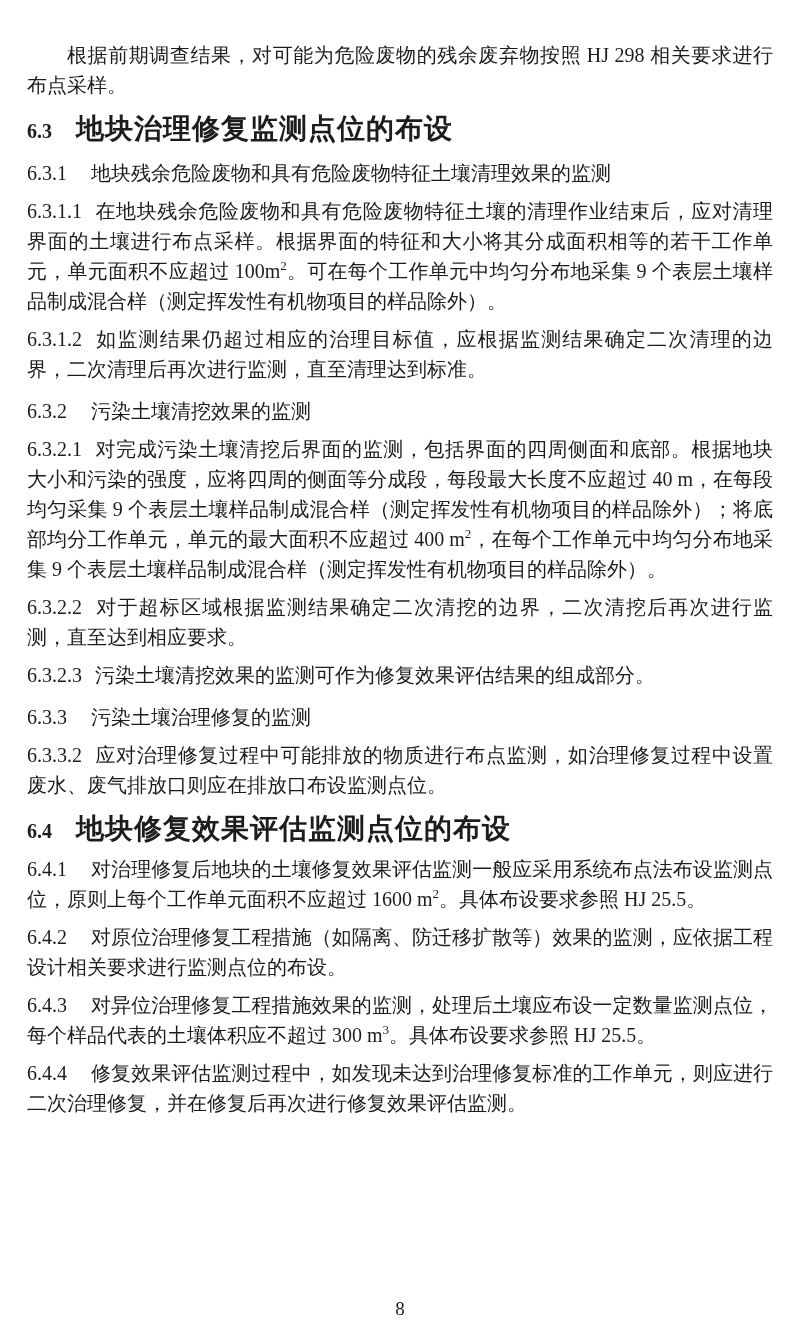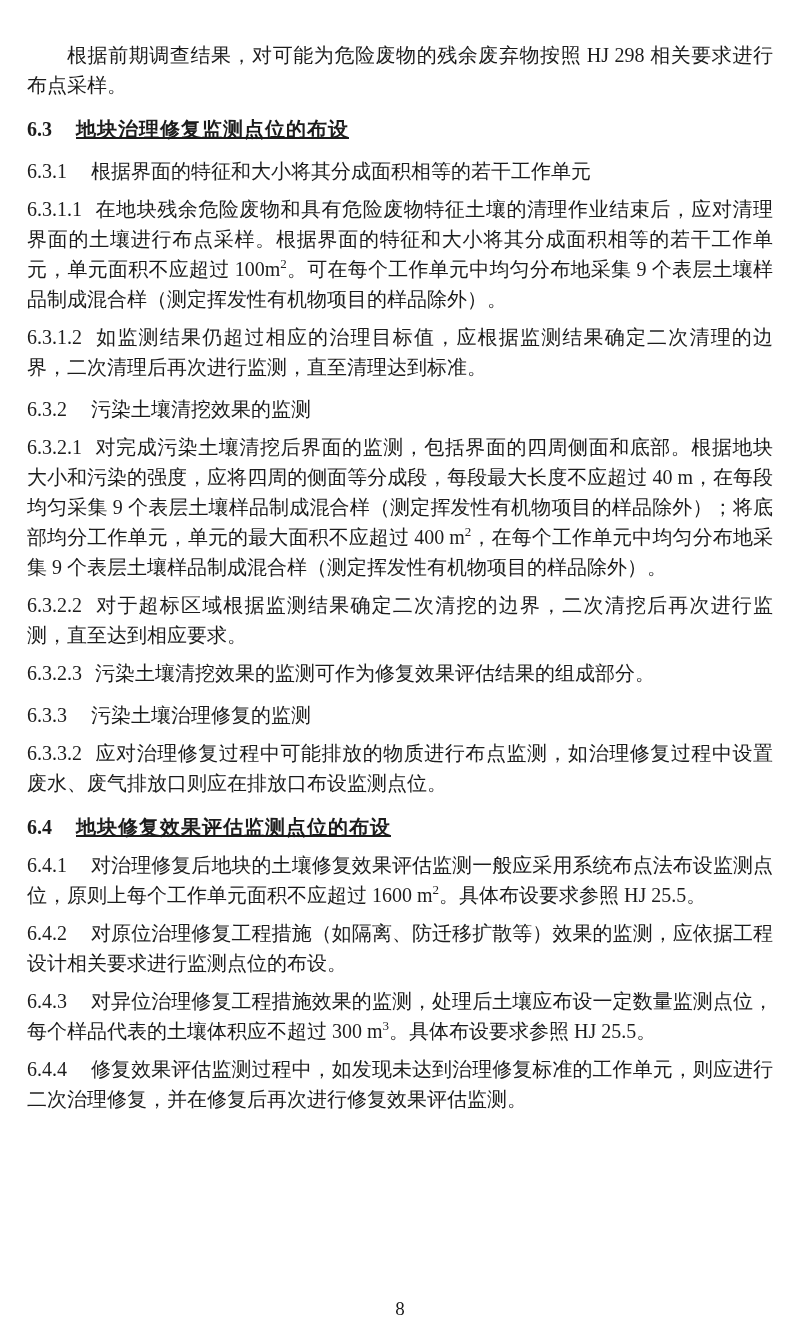--- a/index.html
+++ b/index.html
@@ -9,40 +9,40 @@
     padding:40px 27px 16px 27px;
     display:flex;flex-direction:column;
     font-family:"Liberation Serif","DejaVu Serif",serif;
     font-size:20px;line-height:30px;text-align:justify;justify-content:space-between;
   }
   .para{margin:8px 0 0 0;}
   .para.first{margin-top:0;text-indent:2em;}
   .h2{
     margin:14px 0 0 0;font-weight:bold;
   }
-  .h2 .title{font-family:"Liberation Sans","DejaVu Sans",sans-serif;font-size:20px;letter-spacing:1px;text-decoration:underline;}
+  .h2 .title{font-family:"Liberation Sans","DejaVu Sans",sans-serif;font-size:28px;letter-spacing:1px;}
   .h3{margin:12px 0 0 0;}
   .num{margin-right:13px;}
   .num.wide{margin-right:24px;}
   sup{font-size:13px;line-height:0;vertical-align:super;}
   .footer{
     margin-top:auto;text-align:center;font-size:19px;
     padding-top:10px;
   }
 </style>
 </head>
 <body>
 
 <div class="page">
 
   <p class="para first"><span>根据前期调查结果，对可能为危险废物的残余废弃物按照 HJ 298 相关要求进行布点采样。</span></p>
 
   <p class="h2"><span class="num wide">6.3</span><span class="title">地块治理修复监测点位的布设</span></p>
 
-  <p class="h3"><span class="num wide">6.3.1</span><span>根据界面的特征和大小将其分成面积相等的若干工作单元</span></p>
+  <p class="h3"><span class="num wide">6.3.1</span><span>地块残余危险废物和具有危险废物特征土壤清理效果的监测</span></p>
 
   <p class="para"><span class="num">6.3.1.1</span><span>在地块残余危险废物和具有危险废物特征土壤的清理作业结束后，应对清理界面的土壤进行布点采样。根据界面的特征和大小将其分成面积相等的若干工作单元，单元面积不应超过 100m</span><sup>2</sup><span>。可在每个工作单元中均匀分布地采集 9 个表层土壤样品制成混合样（测定挥发性有机物项目的样品除外）。</span></p>
 
   <p class="para"><span class="num">6.3.1.2</span><span>如监测结果仍超过相应的治理目标值，应根据监测结果确定二次清理的边界，二次清理后再次进行监测，直至清理达到标准。</span></p>
 
 
   <p class="h3"><span class="num wide">6.3.2</span><span>污染土壤清挖效果的监测</span></p>
 
   <p class="para"><span class="num">6.3.2.1</span><span>对完成污染土壤清挖后界面的监测，包括界面的四周侧面和底部。根据地块大小和污染的强度，应将四周的侧面等分成段，每段最大长度不应超过 40 m，在每段均匀采集 9 个表层土壤样品制成混合样（测定挥发性有机物项目的样品除外）；将底部均分工作单元，单元的最大面积不应超过 400 m</span><sup>2</sup><span>，在每个工作单元中均匀分布地采集 9 个表层土壤样品制成混合样（测定挥发性有机物项目的样品除外）。</span></p>
 

